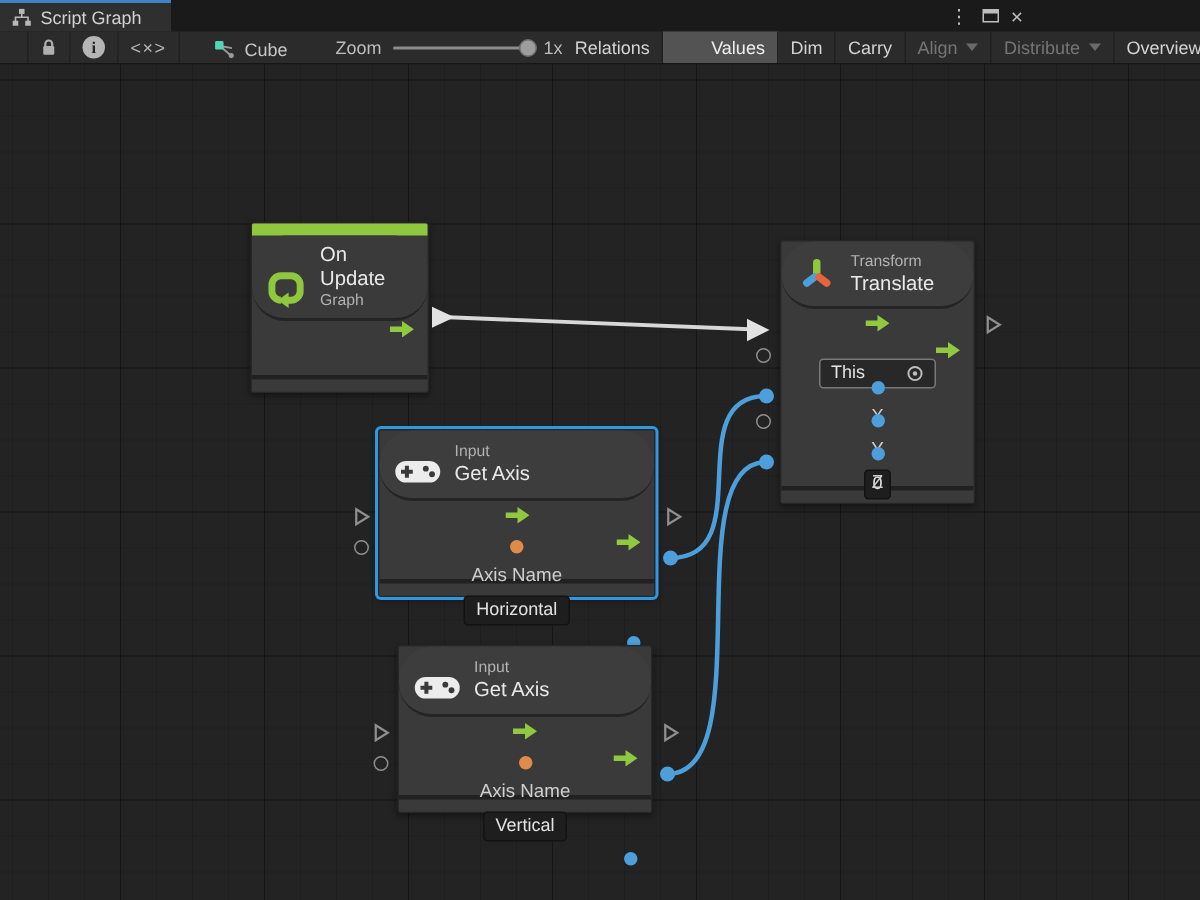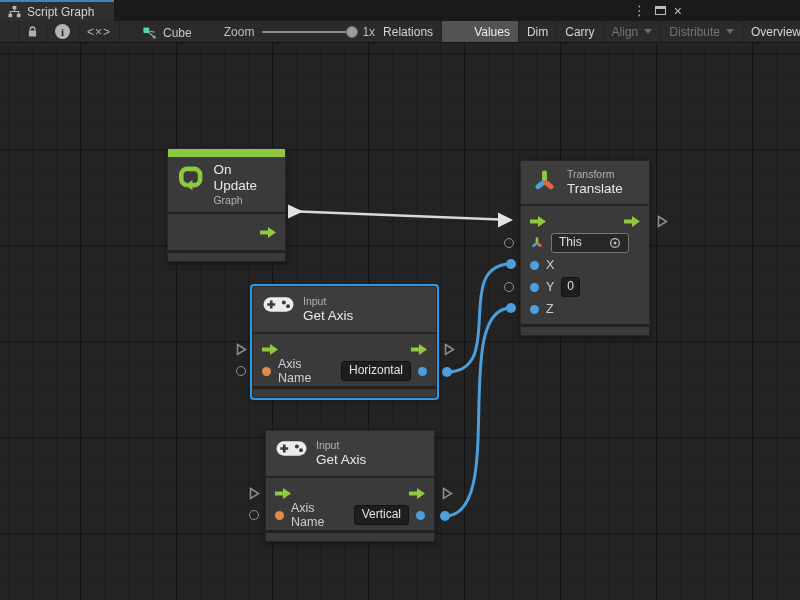--- a/index.html
+++ b/index.html
@@ -54,26 +54,26 @@
     background-size:96px 96px, 96px 96px, 24px 24px, 24px 24px;
     background-position:80px 10px, 80px 10px, 8px 10px, 8px 10px; }
 
   .wires { position:absolute; left:0; top:0; width:800px; height:557px; overflow:visible; }
 
   
   .node { position:absolute; background:#3a3a3a; border:1px solid #272727; border-radius:2px;
     box-shadow:0 2px 5px rgba(0,0,0,0.45); }
   .node.selected { box-shadow:0 0 0 2px #2f97e4, 0 2px 5px rgba(0,0,0,0.45); }
   .nbar { height:8px; background:#8fc73e; border-radius:1px 1px 0 0; }
-  .nheader { display:flex; align-items:flex-start; gap:9px; padding:5px 12px 5px 9px;
-    background:#3d3d3d; border-bottom:2px solid #242424; }
+  .nheader { display:flex; align-items:flex-end; gap:9px; padding:5px 12px 5px 9px;
+    background:#3d3d3d; border-bottom:2px solid #242424;border-radius:22px; }
   .nsub { color:#b2b2b2; font-size:10.5px; line-height:13px; }
   .ntitle { color:#e9e9e9; font-size:13.5px; line-height:16px; }
   .nrows { padding:4px 0; }
-  .nrow { position:relative; height:22px; display:flex; align-items:center; padding:0 9px; gap:7px; }
+  .nrow { position:relative; height:22px; display:flex; align-items:center; padding:0 9px; gap:7px;flex-direction:column; }
   .nfooter { height:11px; background:#3a3a3a; border-top:3px solid #212121; }
 
   .plabel { color:#cfcfcf; font-size:12.5px; }
   .dot { width:9px; height:9px; border-radius:50%; flex:0 0 auto; }
   .dot.blue { background:#4d9fdc; }
   .dot.orange { background:#e08b4a; }
   .dot.right { margin-left:auto; }
 
   .field { background:#1e1e1e; border:1px solid #121212; border-radius:3px; color:#e2e2e2;
     font-size:12px; padding:1px 7px 2px; line-height:15px; }

